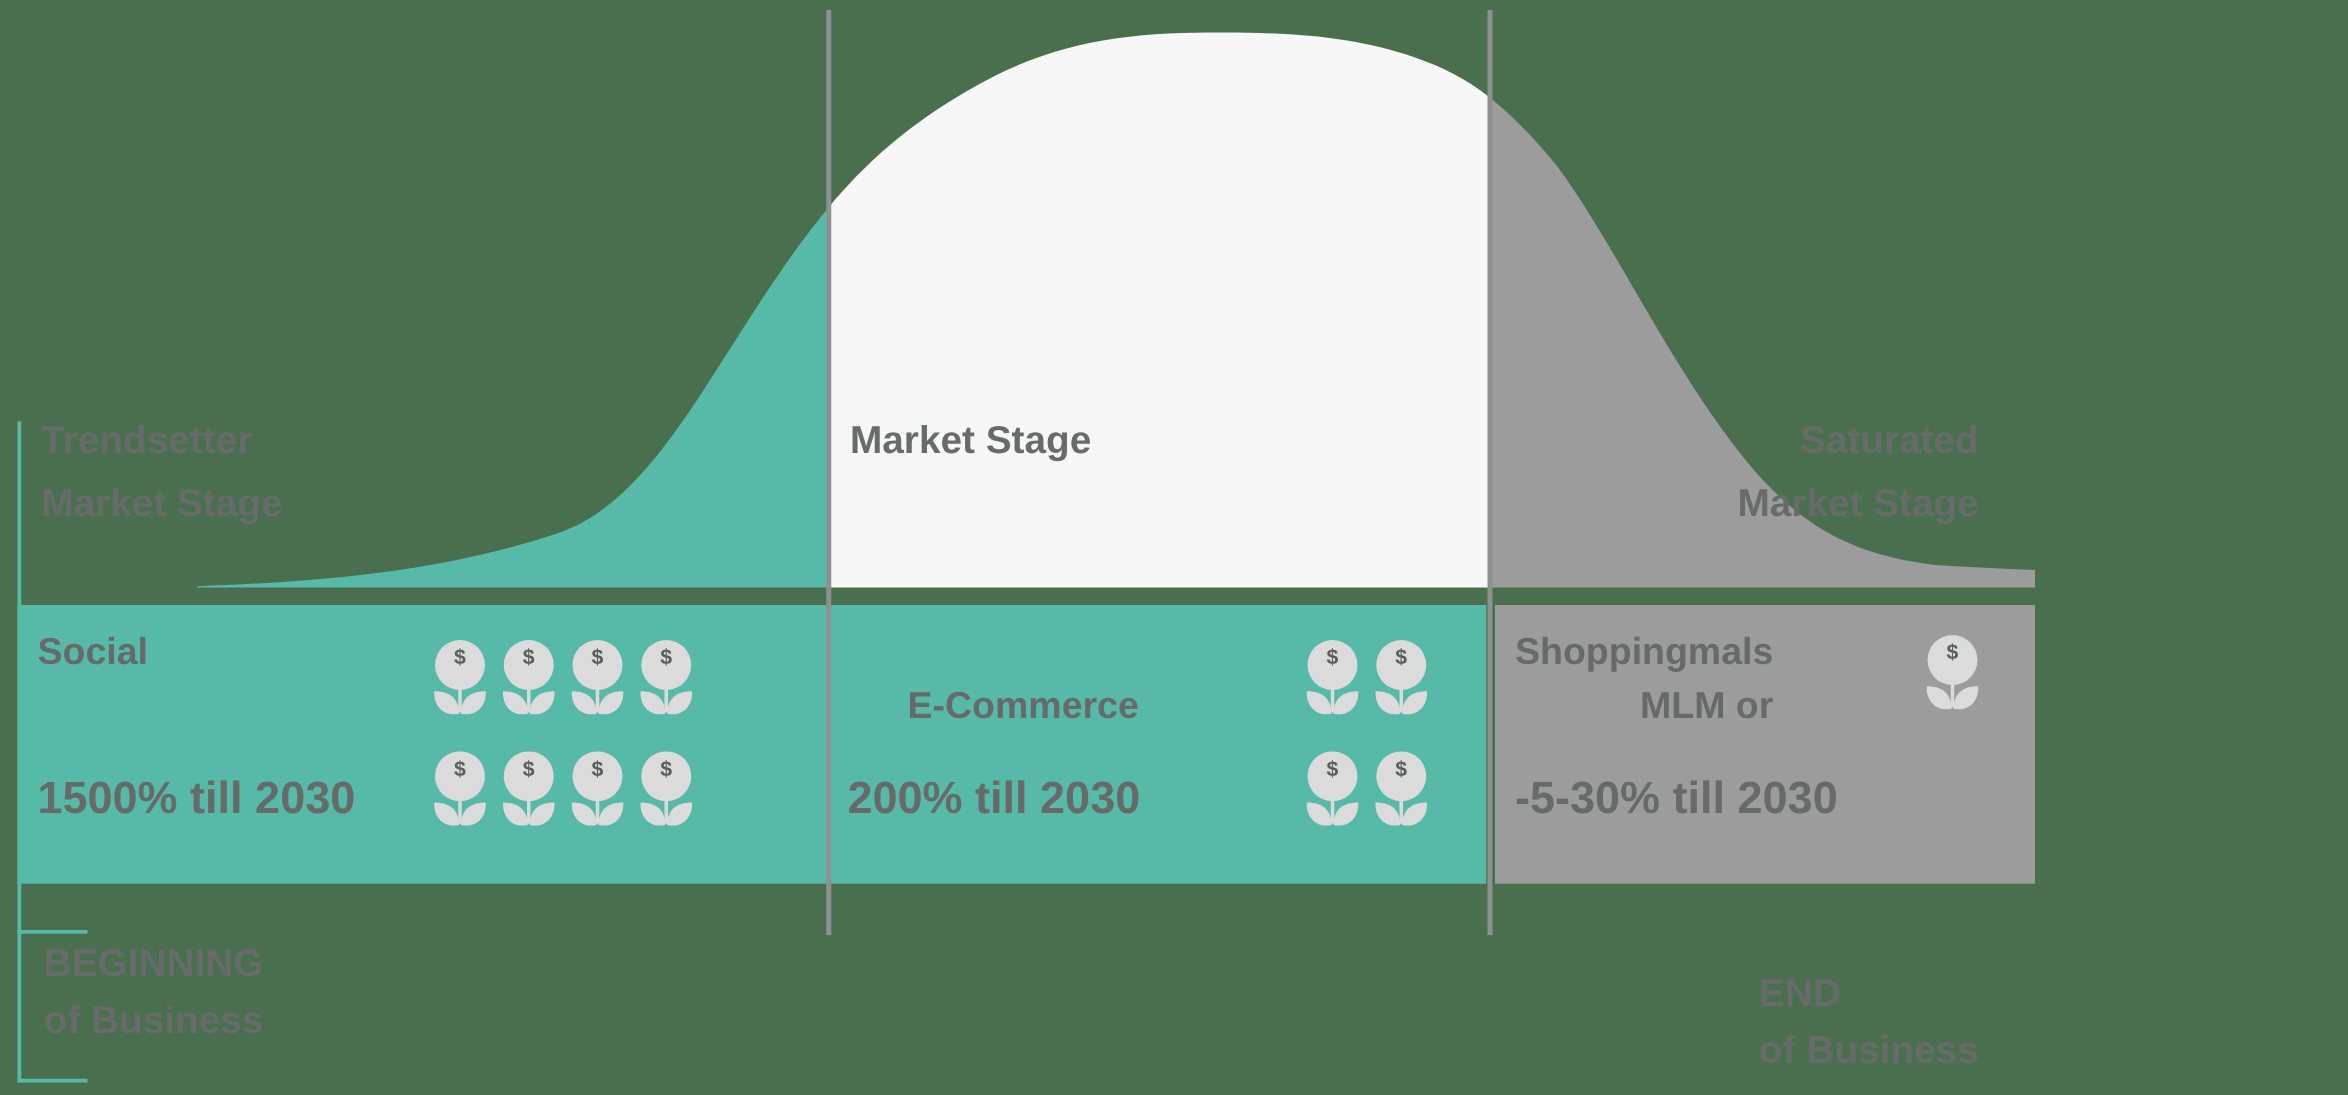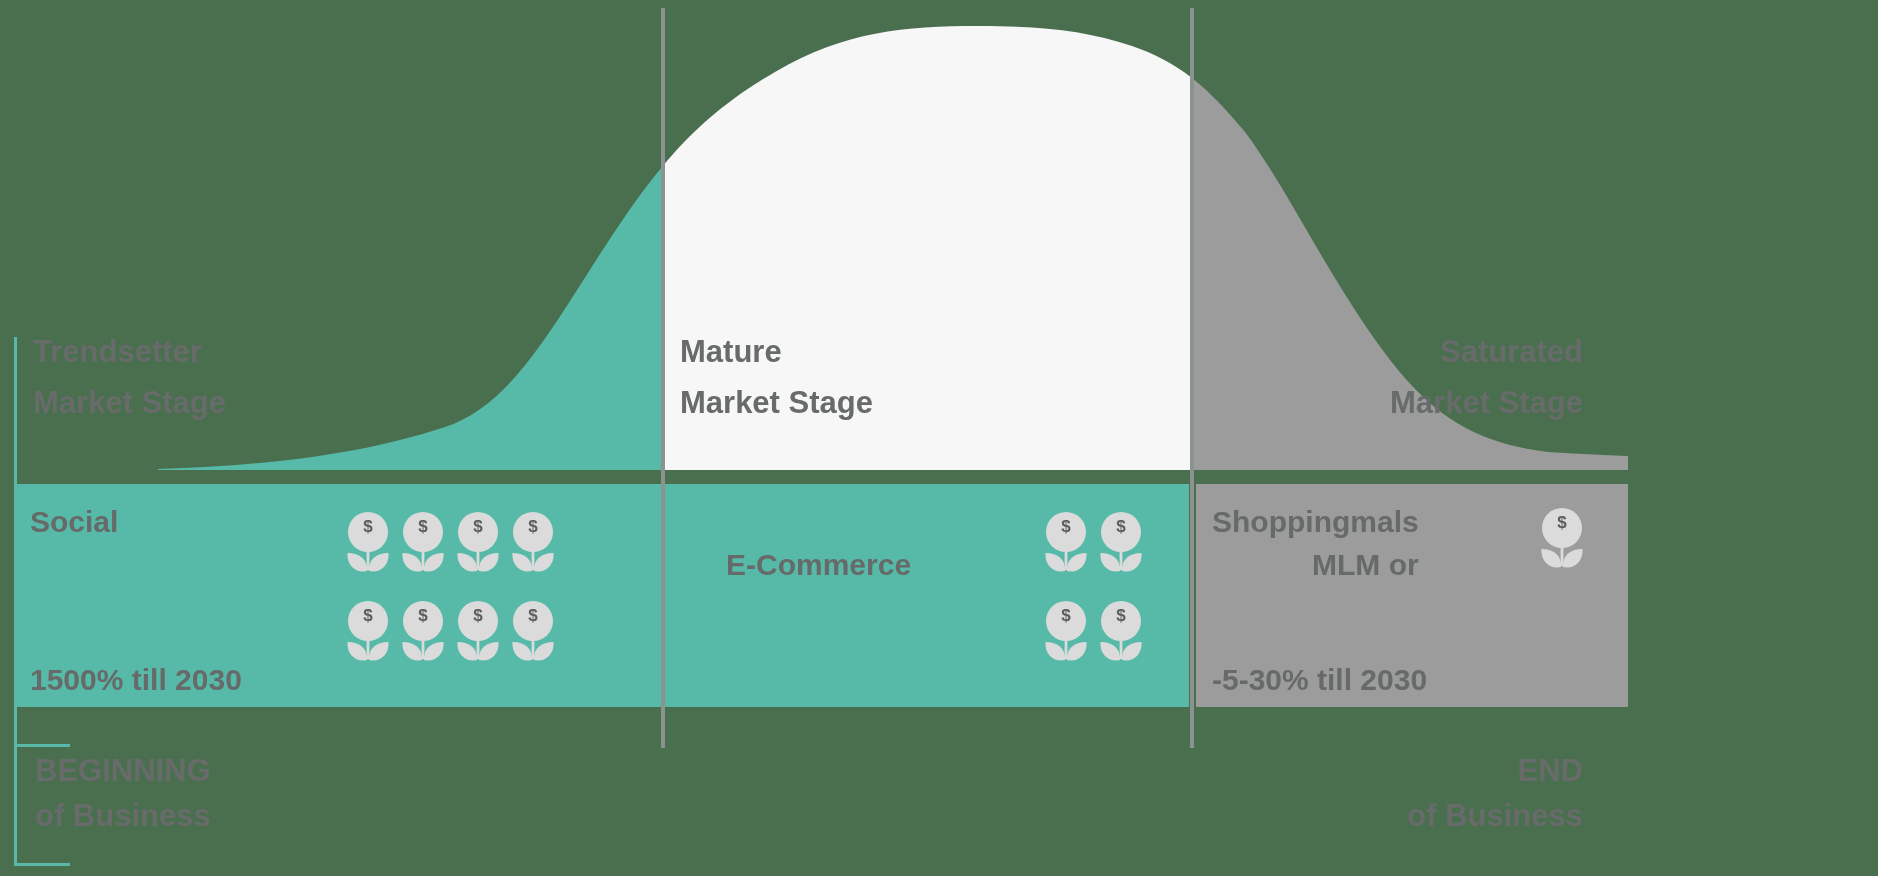--- a/index.html
+++ b/index.html
@@ -44,32 +44,31 @@
   .product-title{
     position:absolute;top:500px;
     font-size:30px;line-height:43px;
     color:var(--text-band,#666A68);
     white-space:nowrap;
     text-align:right;
   }
   .product-title.single{top:543px;}
   .growth{
     position:absolute;top:618px;
-    font-size:30px;line-height:40px;
+    font-size:36px;line-height:40px;
     color:var(--text-band,#666A68);
     white-space:nowrap;
-    margin-top:42px;
   }
   .axis-label{
     position:absolute;top:748px;
     font-size:31px;line-height:45px;
     color:var(--text,#676B69);
     white-space:nowrap;
   }
-  .axis-label.right{text-align:right;}
+  .axis-label.right{text-align:left;margin-top:24px;}
   
   .flower-grid{
     position:absolute;display:grid;
     column-gap:11px;row-gap:27px;
   }
 </style>
 </head>
 <body>
 
 <div id="canvas">
@@ -119,36 +118,36 @@
   <div class="tick teal" style="left:14px;top:863px;"></div>
   <div class="rail gray" style="left:1855px;top:330px;height:536px;"></div>
   <div class="tick gray" style="left:1802px;top:744px;"></div>
   <div class="tick gray" style="left:1802px;top:863px;"></div>
 
   <div class="stage-title" style="left:33px;">
     <div>Trendsetter</div>
     <div>Market Stage</div>
   </div>
   <div class="stage-title" style="left:680px;">
-    <div>Mature</div>
     <div>Market Stage</div>
   </div>
   <div class="stage-title right" style="right:45px;">
     <div>Saturated</div>
     <div>Market Stage</div>
   </div>
 
   <div class="product-title" style="left:30px;">
     <div>Social</div>
   </div>
   <div class="growth" style="left:30px;">1500% till 2030</div>
 
   <div class="product-title single" style="left:678px;margin-left:48px;">
     <div>E-Commerce</div>
   </div>
+  <div class="growth" style="left:678px;">200% till 2030</div>
 
   <div class="product-title" style="left:1212px;">
     <div>Shoppingmals</div>
     <div>MLM or</div>
   </div>
   <div class="growth" style="left:1212px;text-align:right;">-5-30% till 2030</div>
 
   <div class="flower-grid" style="left: 346px; top: 512px; grid-template-columns: repeat(4, 44px);">
       <svg width="44" height="62" viewBox="0 0 44 62">
      <circle cx="22" cy="20" r="20" fill="#DBDBDB"></circle>

